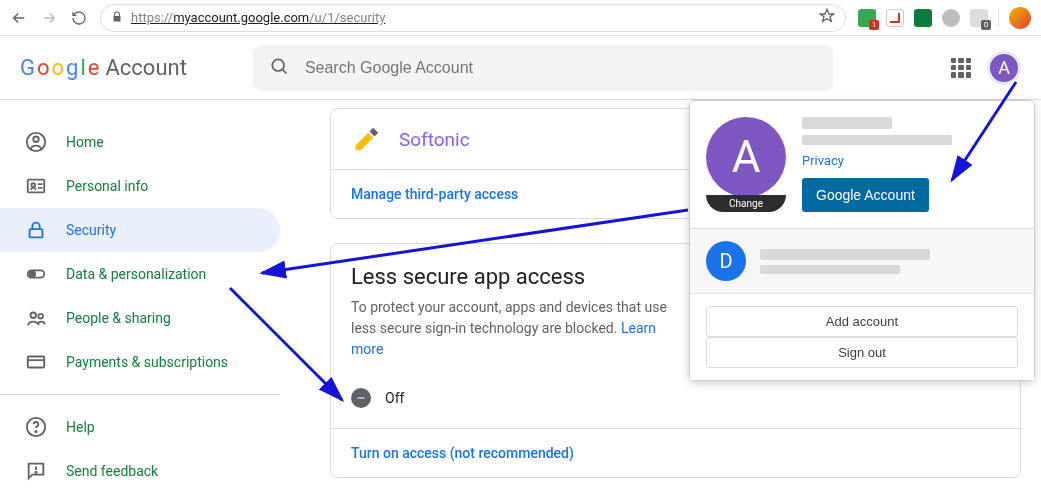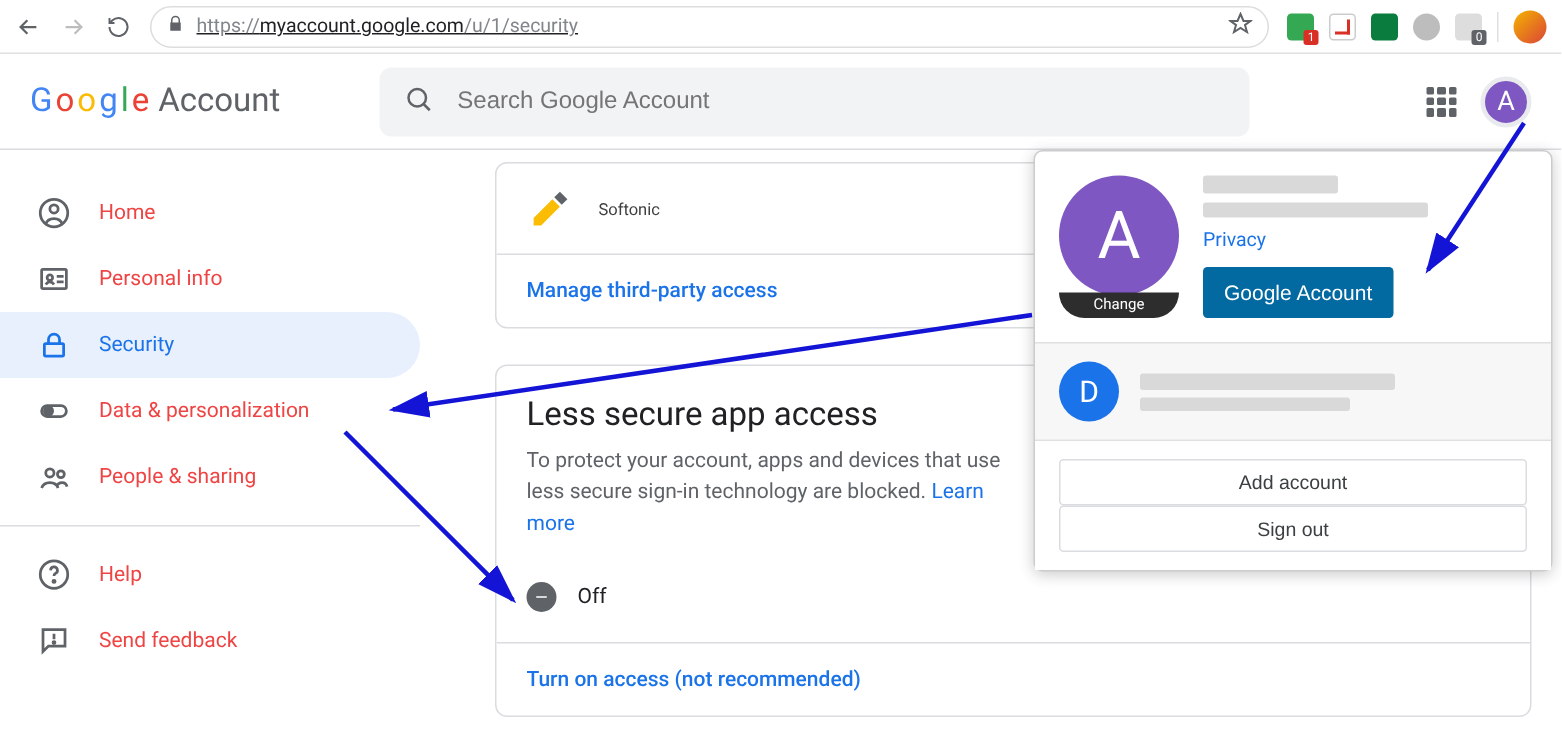--- a/index.html
+++ b/index.html
@@ -36,34 +36,34 @@
   .search-wrap .search-icon{color:#5f6368;}
   .search-wrap input{border:none;background:transparent;outline:none;font-size:16px;flex:1;color:#5f6368;}
   .header-right{margin-left:auto;display:flex;align-items:center;gap:16px;}
   .apps-grid{width:20px;height:20px;display:grid;grid-template-columns:repeat(3,1fr);grid-template-rows:repeat(3,1fr);gap:2px;}
   .apps-grid span{background:#5f6368;border-radius:1px;}
   .avatar-header{width:34px;height:34px;border-radius:50%;background:#7e57c2;color:#fff;display:flex;align-items:center;justify-content:center;font-size:18px;border:3px solid #e8eaed;}
 
   
   .layout{display:flex;height:calc(100% - 100px);}
   .sidebar{width:280px;padding-top:20px;}
-  .nav-item{display:flex;align-items:center;gap:18px;padding:0 24px;height:44px;border-radius:0 22px 22px 0;cursor:pointer;color:#ef4444;font-size:14px;}
+  .nav-item{display:flex;align-items:center;gap:18px;padding:0 24px;height:44px;border-radius:0 22px 22px 0;cursor:pointer;color:#15803d;font-size:14px;}
   .nav-item .icon{width:24px;display:flex;justify-content:center;color:#5f6368;}
   .nav-item.active{background:#e8f0fe;color:#1a73e8;}
   .nav-item.active .icon{color:#1a73e8;}
   .nav-divider{height:1px;background:#dadce0;margin:10px 0 10px 0;}
 
   .main{flex:1;background:#fff;padding:8px 20px 0 50px;}
   .card{border:1px solid #dadce0;border-radius:8px;margin-bottom:24px;background:#fff;overflow:hidden;}
   .card-row{display:flex;align-items:center;padding:14px 20px;gap:16px;}
   .card-row.section-top{border-top:none;}
   .card-link-row{border-top:1px solid #dadce0;padding:16px 20px;}
   .card-link{color:#1a73e8;font-weight:500;cursor:pointer;font-size:14px;}
   .pencil-icon{width:32px;height:32px;display:flex;align-items:center;justify-content:center;color:#fbbc04;}
-  .app-name{font-size:11px;color:#404040;}
+  .app-name{font-size:19px;color:#8b5cf6;}
   .has-access{margin-left:auto;color:#5f6368;font-size:13px;}
 
   .card h2{font-size:22px;font-weight:400;padding:20px 20px 8px;}
   .card .desc{color:#5f6368;padding:0 20px 20px;line-height:1.5;max-width:380px;}
   .card .learn-link{color:#1a73e8;cursor:pointer;}
   .status-row{display:flex;align-items:center;gap:14px;padding:8px 20px 20px;}
   .status-dot{width:20px;height:20px;border-radius:50%;background:#5f6368;color:#fff;display:flex;align-items:center;justify-content:center;font-weight:bold;}
 
   
   .popup{position:absolute;top:100px;right:6px;width:346px;background:#fff;border:1px solid #ccc;border-radius:6px;box-shadow:0 2px 10px rgba(0,0,0,.2);z-index:10;}
@@ -217,20 +217,29 @@
     <div class="nav-item">
       <span class="icon">
           <svg width="22" height="22" viewBox="0 0 24 24" fill="none" stroke="currentColor" stroke-width="2">
             <circle cx="9" cy="9" r="3"></circle>
             <circle cx="17" cy="10" r="2.5"></circle>
             <path d="M3 20c1-3 3-4 6-4s5 1 6 4M14 19c.5-2 2-3 4-3s3 1 3.5 3"></path>
           </svg>
         </span>
       <span>People &amp; sharing</span>
     </div>
+    <div class="nav-item">
+      <span class="icon">
+          <svg width="22" height="22" viewBox="0 0 24 24" fill="none" stroke="currentColor" stroke-width="2">
+            <rect x="3" y="6" width="18" height="12" rx="1"></rect>
+            <path d="M3 10h18"></path>
+          </svg>
+        </span>
+      <span>Payments &amp; subscriptions</span>
+    </div>
     <div class="nav-divider"></div>
     <div class="nav-item">
       <span class="icon">
           <svg width="22" height="22" viewBox="0 0 24 24" fill="none" stroke="currentColor" stroke-width="2">
             <circle cx="12" cy="12" r="10"></circle>
             <path d="M9.5 9a2.5 2.5 0 1 1 3.5 2.3c-.8.4-1 1-1 1.7"></path>
             <circle cx="12" cy="17" r=".8" fill="currentColor"></circle>
           </svg>
         </span>
       <span>Help</span>

